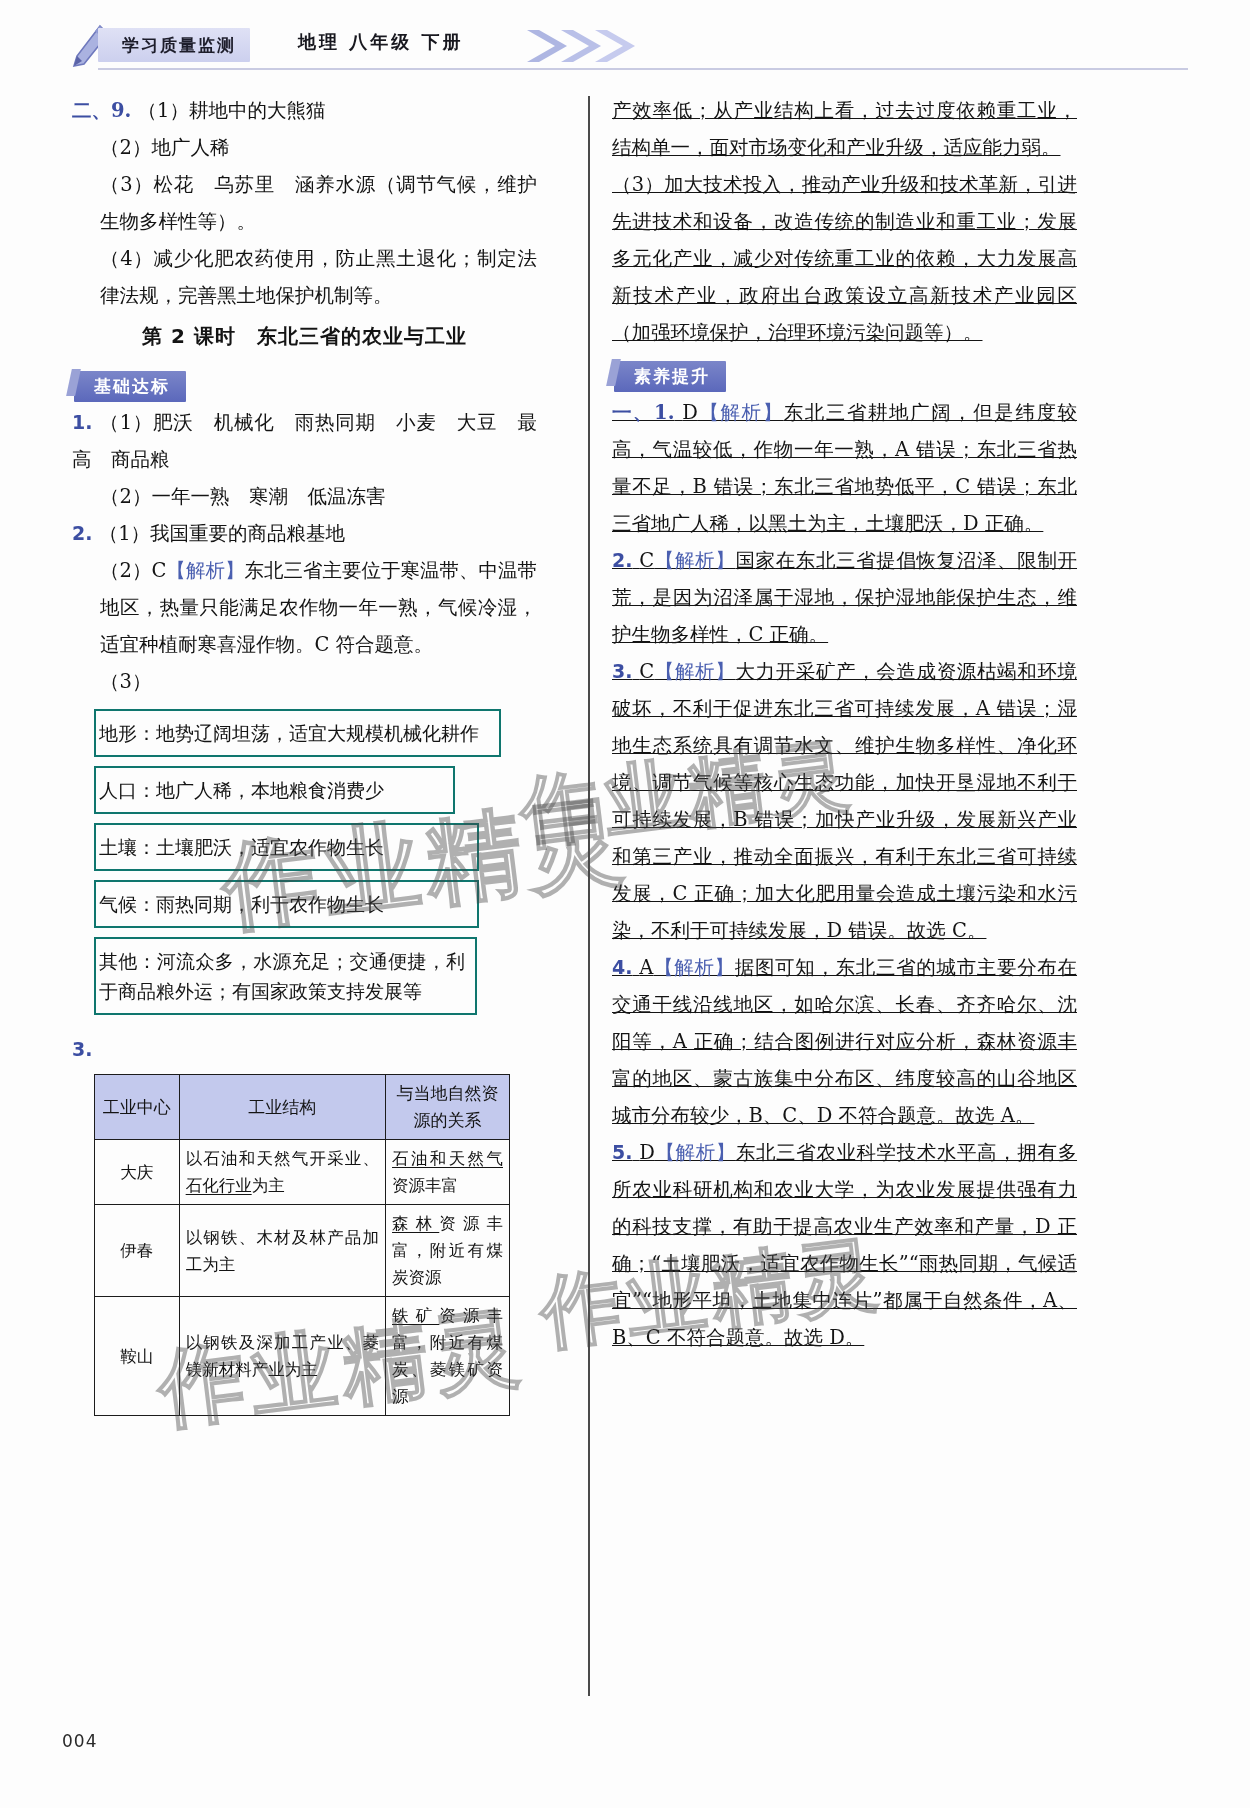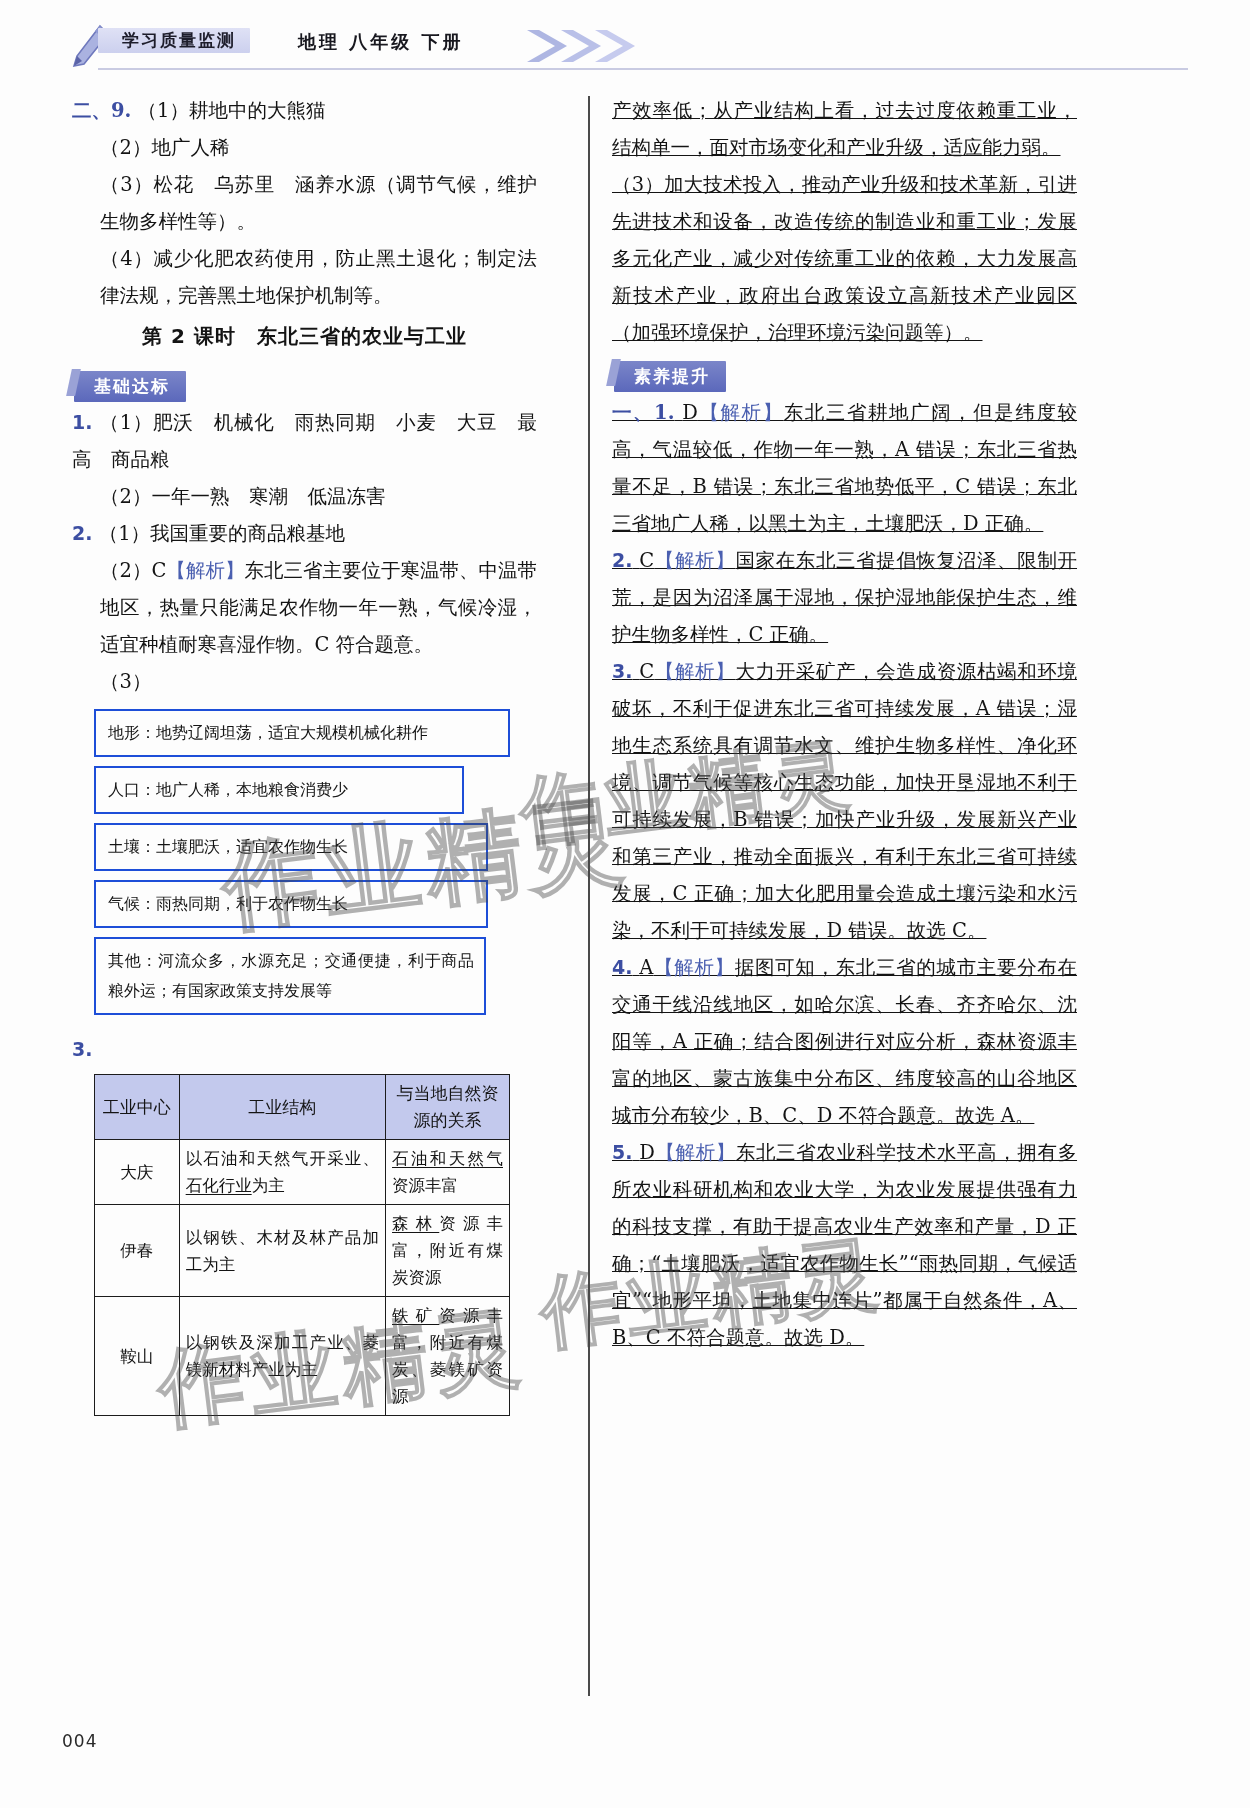--- a/index.html
+++ b/index.html
@@ -34,21 +34,21 @@
     position: absolute;
     left: 0px;
     top: 6px;
     width: 40px;
     height: 44px;
   }
   .hdr-chip {
     position: absolute;
     left: 28px;
     top: 10px;
-    height: 25px;
+    height: 34px;
     padding: 0 14px 0 24px;
     background: linear-gradient(180deg, #dfe1f5 0%, #ccd0ee 100%);
     display: flex;
     align-items: center;
     border-radius: 1px;
   }
   .hdr-chip-text {
     font-family: "DejaVu Sans", "Liberation Sans", sans-serif;
     font-weight: bold;
     font-size: 17px;
@@ -163,24 +163,24 @@
     left: -5px;
     top: 2px;
     width: 9px;
     height: 27px;
     background: #9aa2d6;
     transform: skewX(-12deg);
   }
 
   
   .fbox {
-    border: 2px solid #1d4ed8;
+    border: 2px solid #0f766e;
     margin: 9px 0 0 22px;
-    padding: 7px 10px 7px 12px;
-    font-size: 16px;
+    padding: 7px 10px 7px 3px;
+    font-size: 19px;
     line-height: 30px;
     width: auto;
   }
   .fbox.w1 { width: 390px; }
   .fbox.w2 { width: 344px; }
   .fbox.w3 { width: 368px; }
   .fbox.w4 { width: 368px; }
   .fbox.w5 { width: 366px; }
 
   

